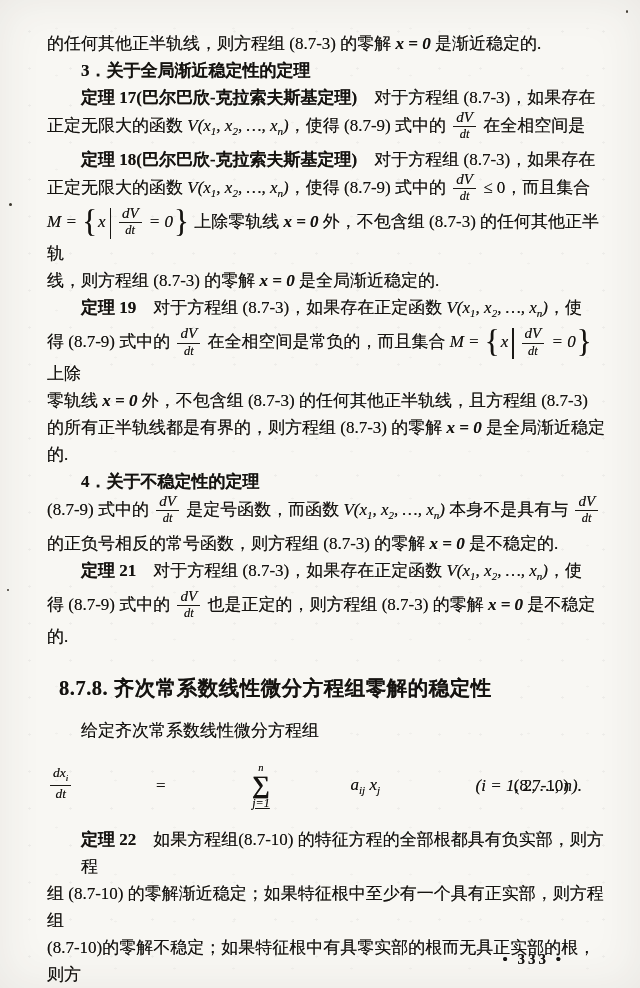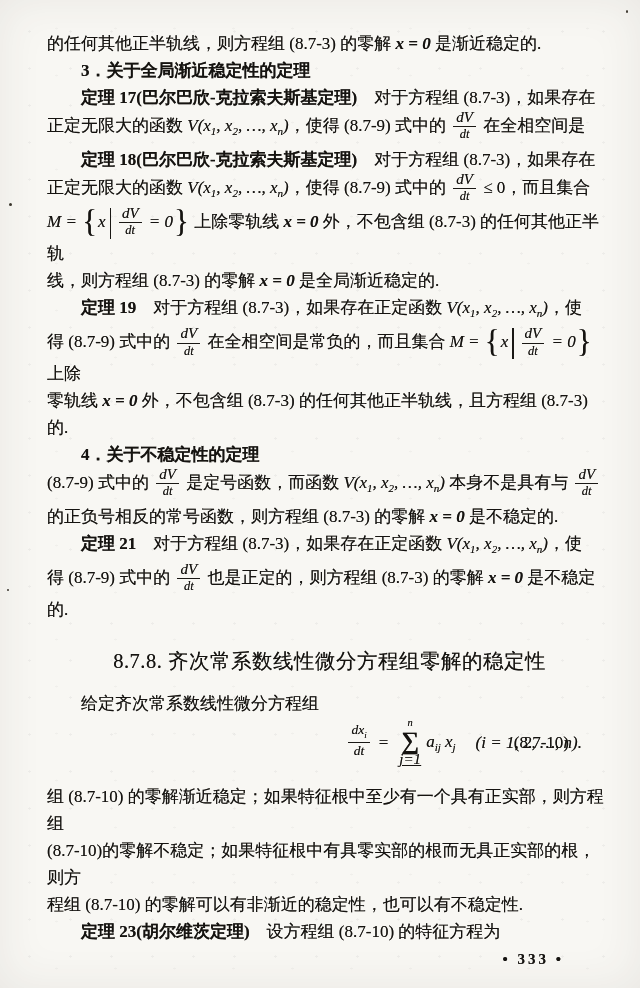--- a/index.html
+++ b/index.html
@@ -28,28 +28,28 @@
   .m sub,.bm sub{font-size:11px;font-style:italic;}
   .frac{
     display:inline-block;vertical-align:middle;text-align:center;
     font-style:italic;line-height:1.08;margin:0 3px;position:relative;top:-2px;
   }
   .frac .fn{display:block;font-size:15px;padding:0 3px 1px;border-bottom:1.2px solid #1a1814;}
   .frac .fd{display:block;font-size:12.5px;padding:1px 3px 0;}
   .frac sub{font-size:9px;}
   .brace{font-size:31px;font-weight:400;vertical-align:middle;line-height:0;position:relative;top:-2px;padding:0 1px;}
   .vbar{display:inline-block;width:1.3px;height:31px;background:#1a1814;vertical-align:middle;margin:0 5px 0 4px;}
-  .section{font-size:20.5px;font-weight:normal;margin:24px 0 15px;letter-spacing:.5px;text-align:center;}
-  .eq{position:relative;display:flex;align-items:center;justify-content:flex-end;margin:0 30px 14px 0;font-size:17px;min-height:52px;}
+  .section{font-size:20.5px;font-weight:bold;margin:24px 12px 15px;letter-spacing:.5px;}
+  .eq{position:relative;display:flex;align-items:center;justify-content:space-between;margin:16px 30px 14px 0;font-size:17px;min-height:52px;}
   .eq .frac .fn,.eq .frac .fd{font-size:13.5px;}
   .eq .rel{margin:0 6px;}
   .sum{display:inline-flex;flex-direction:column;align-items:center;margin:0 5px;line-height:1;}
   .sum .st{font-size:10.5px;font-style:italic;line-height:1;}
   .sum .sg{font-size:25px;line-height:.95;font-weight:bold;}
-  .sum .sb{font-size:15px;font-style:italic;line-height:1;text-decoration:underline;}
+  .sum .sb{font-size:12px;font-style:italic;line-height:1;text-decoration:underline;}
   .eq .cond{margin-left:20px;}
   .eq .tag{position:absolute;right:13px;top:50%;transform:translateY(-50%);font-style:normal;}
   .pagenum{position:absolute;right:76px;bottom:20px;font-size:15px;font-weight:bold;letter-spacing:3px;}
   .speck{position:absolute;background:#3a352c;border-radius:50%;}
   .s1{left:9px;top:203px;width:3px;height:3px;}
   .s2{left:7px;top:589px;width:2px;height:2px;}
   .s3{right:12px;top:10px;width:2px;height:3px;}
 </style>
 </head>
 <body>
@@ -60,20 +60,21 @@
       <div class="line indent"><span class="b">3．关于全局渐近稳定性的定理</span></div>
       <div class="line indent"><span class="b">定理 17(巴尔巴欣-克拉索夫斯基定理)</span><span class="t">　对于方程组 (8.7-3)，如果存在</span></div>
       <div class="line"><span class="t">正定无限大的函数 </span><span class="m">V(x<sub>1</sub>, x<sub>2</sub>, …, x<sub>n</sub>)</span><span class="t">，使得 (8.7-9) 式中的 </span><span class="frac"><span class="fn">dV</span><span class="fd">dt</span></span><span class="t"> 在全相空间是</span></div>
       <div class="line indent"><span class="b">定理 18(巴尔巴欣-克拉索夫斯基定理)</span><span class="t">　对于方程组 (8.7-3)，如果存在</span></div>
       <div class="line"><span class="t">正定无限大的函数 </span><span class="m">V(x<sub>1</sub>, x<sub>2</sub>, …, x<sub>n</sub>)</span><span class="t">，使得 (8.7-9) 式中的 </span><span class="frac"><span class="fn">dV</span><span class="fd">dt</span></span><span class="t"> ≤ 0，而且集合</span></div>
       <div class="line"><span class="m">M = </span><span class="brace">{</span><span class="m">x</span><span class="vbar"></span><span class="frac"><span class="fn">dV</span><span class="fd">dt</span></span><span class="m"> = 0</span><span class="brace">}</span><span class="t"> 上除零轨线 </span><span class="bm">x = 0</span><span class="t"> 外，不包含组 (8.7-3) 的任何其他正半轨</span></div>
       <div class="line"><span class="t">线，则方程组 (8.7-3) 的零解 </span><span class="bm">x = 0</span><span class="t"> 是全局渐近稳定的.</span></div>
       <div class="line indent"><span class="b">定理 19</span><span class="t">　对于方程组 (8.7-3)，如果存在正定函数 </span><span class="m">V(x<sub>1</sub>, x<sub>2</sub>, …, x<sub>n</sub>)</span><span class="t">，使</span></div>
       <div class="line"><span class="t">得 (8.7-9) 式中的 </span><span class="frac"><span class="fn">dV</span><span class="fd">dt</span></span><span class="t"> 在全相空间是常负的，而且集合 </span><span class="m">M = </span><span class="brace">{</span><span class="m">x</span><span class="vbar"></span><span class="frac"><span class="fn">dV</span><span class="fd">dt</span></span><span class="m"> = 0</span><span class="brace">}</span><span class="t"> 上除</span></div>
       <div class="line"><span class="t">零轨线 </span><span class="bm">x = 0</span><span class="t"> 外，不包含组 (8.7-3) 的任何其他正半轨线，且方程组 (8.7-3)</span></div>
+      <div class="line"><span class="t">的所有正半轨线都是有界的，则方程组 (8.7-3) 的零解 </span><span class="bm">x = 0</span><span class="t"> 是全局渐近稳定</span></div>
       <div class="line"><span class="t">的.</span></div>
       <div class="line indent"><span class="b">4．关于不稳定性的定理</span></div>
       <div class="line"><span class="t">(8.7-9) 式中的 </span><span class="frac"><span class="fn">dV</span><span class="fd">dt</span></span><span class="t"> 是定号函数，而函数 </span><span class="m">V(x<sub>1</sub>, x<sub>2</sub>, …, x<sub>n</sub>)</span><span class="t"> 本身不是具有与 </span><span class="frac"><span class="fn">dV</span><span class="fd">dt</span></span></div>
       <div class="line"><span class="t">的正负号相反的常号函数，则方程组 (8.7-3) 的零解 </span><span class="bm">x = 0</span><span class="t"> 是不稳定的.</span></div>
       <div class="line indent"><span class="b">定理 21</span><span class="t">　对于方程组 (8.7-3)，如果存在正定函数 </span><span class="m">V(x<sub>1</sub>, x<sub>2</sub>, …, x<sub>n</sub>)</span><span class="t">，使</span></div>
       <div class="line"><span class="t">得 (8.7-9) 式中的 </span><span class="frac"><span class="fn">dV</span><span class="fd">dt</span></span><span class="t"> 也是正定的，则方程组 (8.7-3) 的零解 </span><span class="bm">x = 0</span><span class="t"> 是不稳定</span></div>
       <div class="line"><span class="t">的.</span></div>
       <div class="section">8.7.8. 齐次常系数线性微分方程组零解的稳定性</div>
       <div class="line indent"><span class="t">给定齐次常系数线性微分方程组</span></div>
       <div class="eq">
@@ -84,20 +85,21 @@
         <span class="rel">=</span>
         <span class="sum">
           <span class="st">n</span>
           <span class="sg">∑</span>
           <span class="sb">j=1</span>
         </span>
         <span class="m">a<sub>ij</sub> x<sub>j</sub></span>
         <span class="m cond">(i = 1, 2, …, n).</span>
         <span class="tag">(8.7-10)</span>
       </div>
+      <div class="line indent"><span class="b">定理 22</span><span class="t">　如果方程组(8.7-10) 的特征方程的全部根都具有负实部，则方程</span></div>
       <div class="line"><span class="t">组 (8.7-10) 的零解渐近稳定；如果特征根中至少有一个具有正实部，则方程组</span></div>
       <div class="line"><span class="t">(8.7-10)的零解不稳定；如果特征根中有具零实部的根而无具正实部的根，则方</span></div>
       <div class="line"><span class="t">程组 (8.7-10) 的零解可以有非渐近的稳定性，也可以有不稳定性.</span></div>
       <div class="line indent"><span class="b">定理 23(胡尔维茨定理)</span><span class="t">　设方程组 (8.7-10) 的特征方程为</span></div>
     </div>
   <div class="pagenum">• 333 •</div>
   <div class="speck s1"></div>
   <div class="speck s2"></div>
   <div class="speck s3"></div>
 </div>

